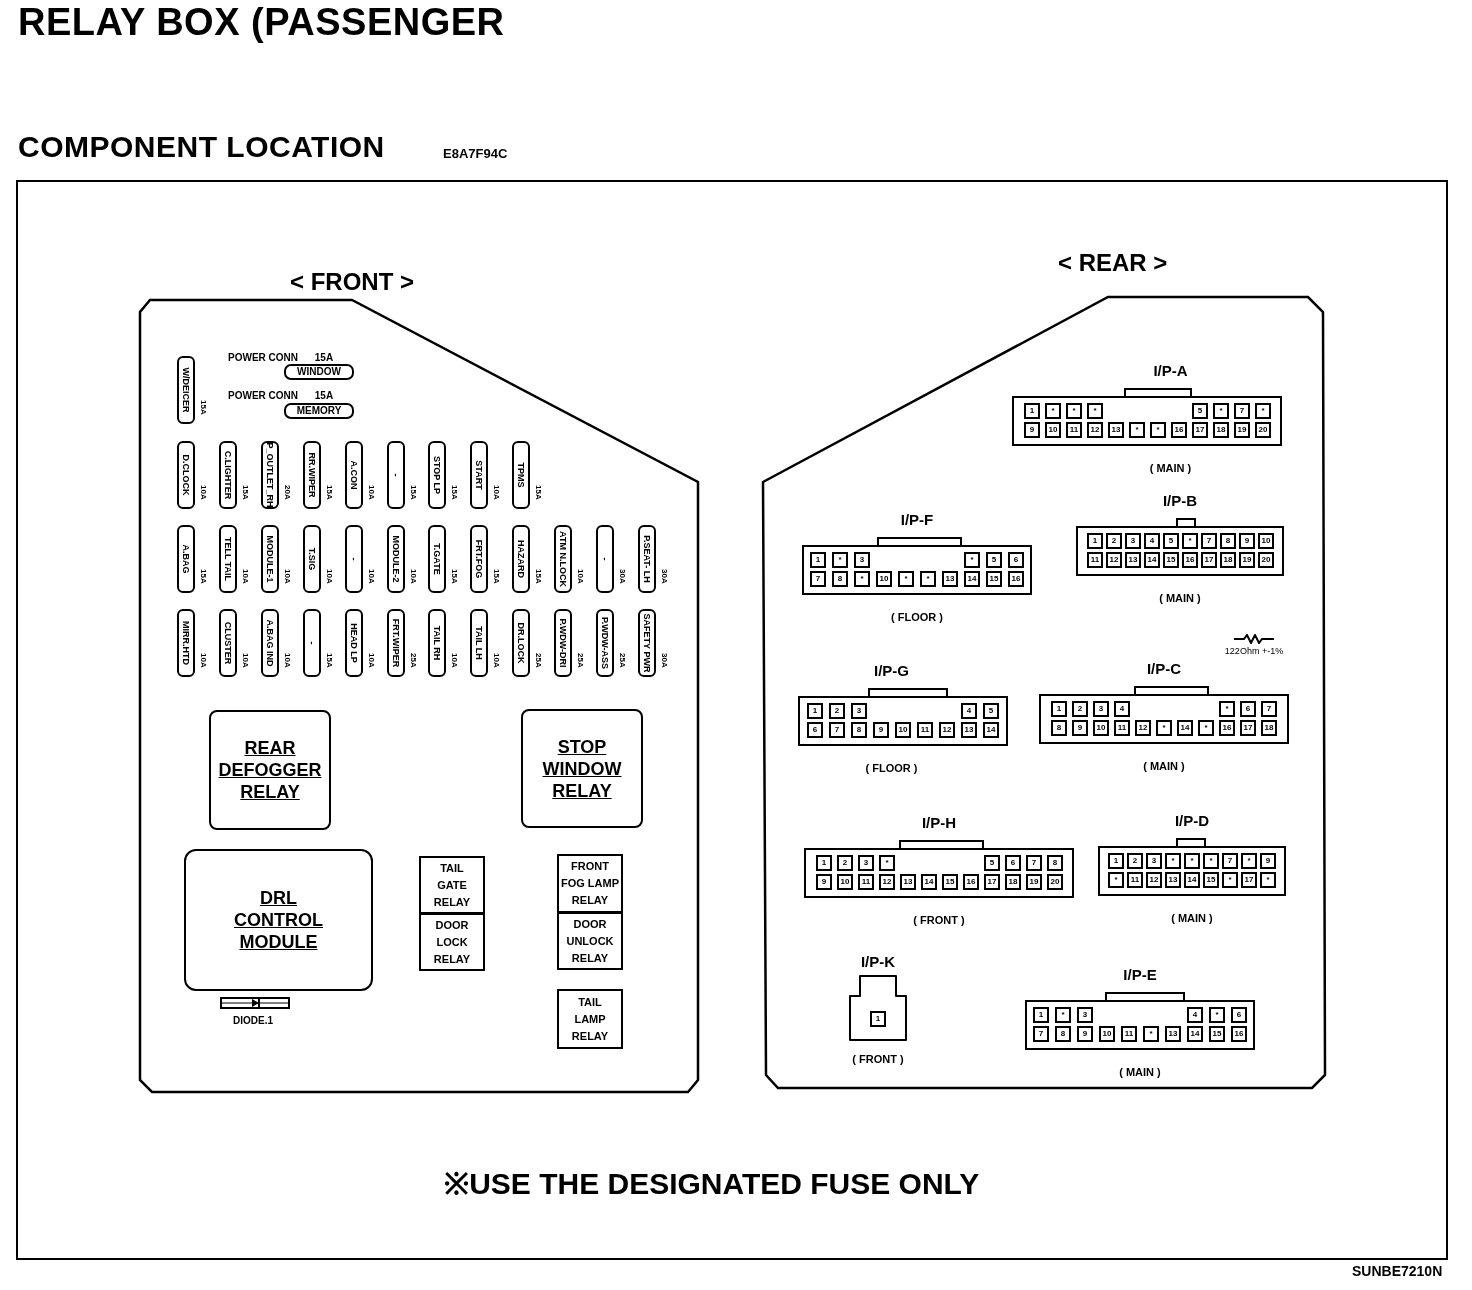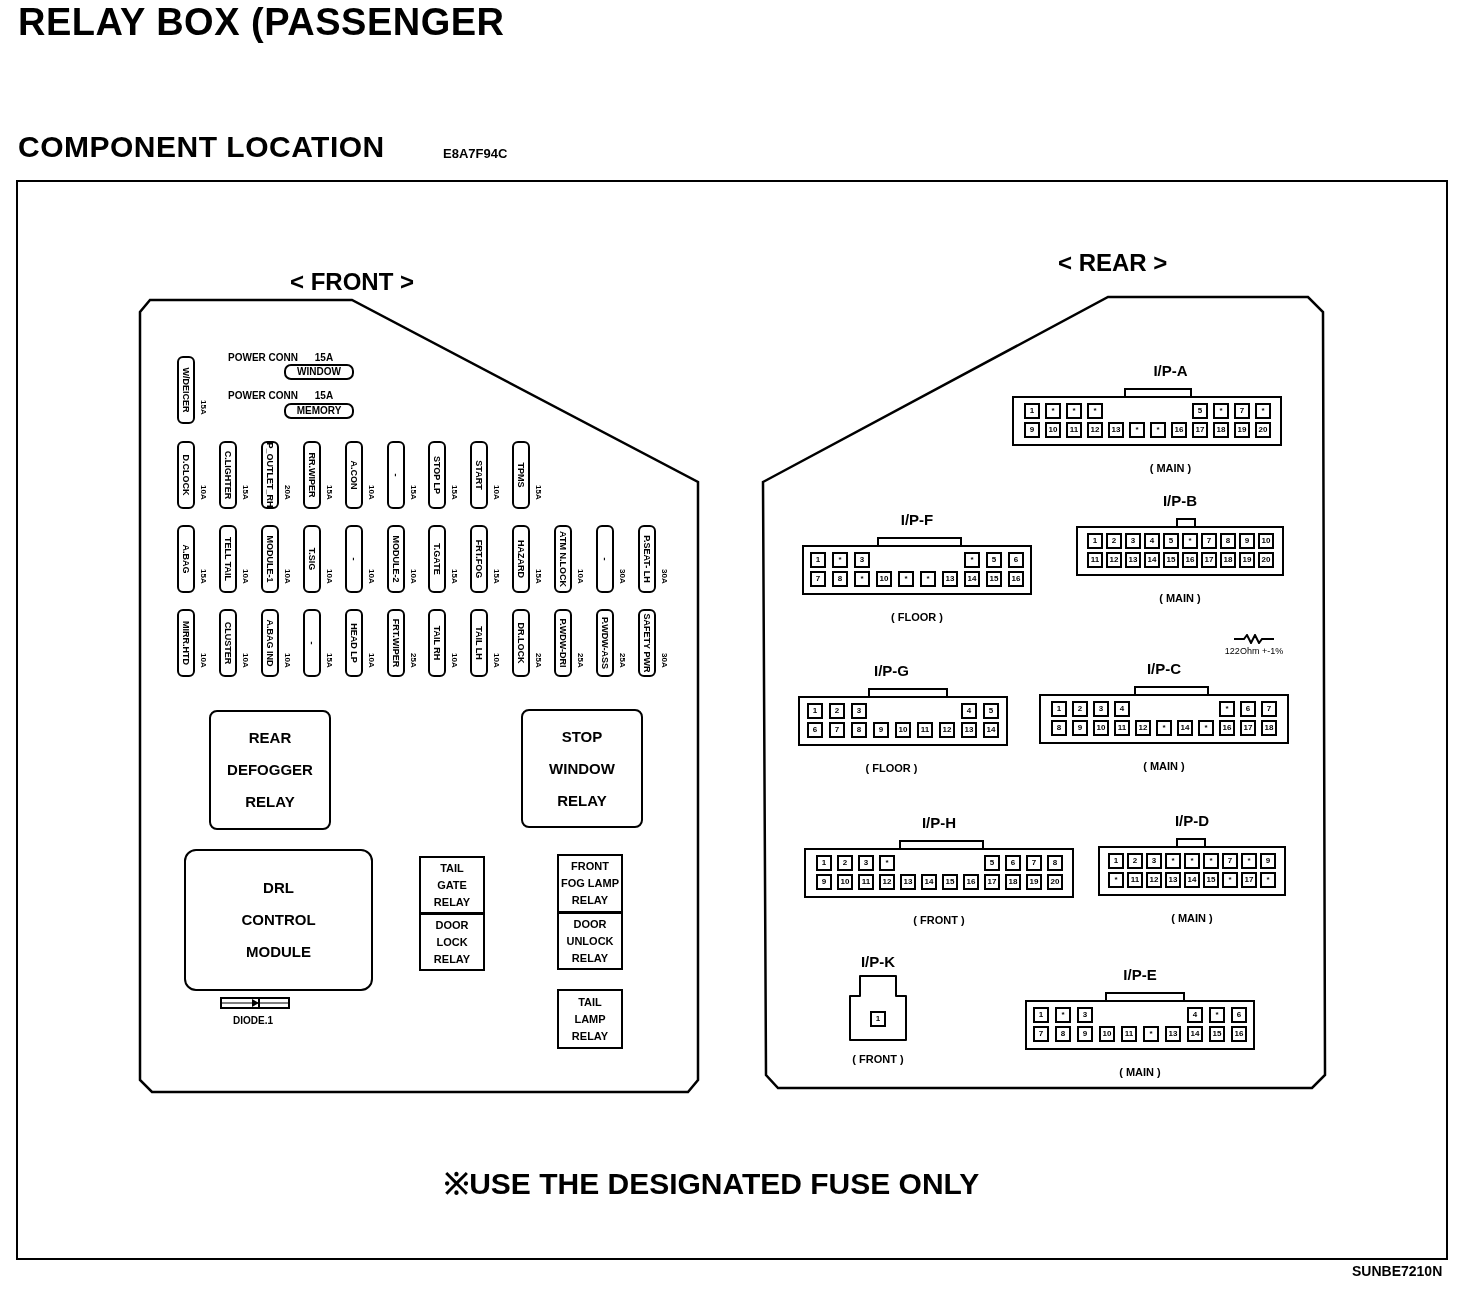--- a/index.html
+++ b/index.html
@@ -11,21 +11,21 @@
   .frame { left:16px; top:180px; width:1432px; height:1080px; border:2px solid #000; box-sizing:border-box; }
   .footer-id { left:1352px; top:1263px; font-size:14px; font-weight:bold; }
   .side-label { font-size:24px; font-weight:bold; }
   svg.outline { position:absolute; left:0; top:0; }
   .fuse { position:absolute; width:18px; height:68px; border:2px solid #000; border-radius:6px; box-sizing:border-box; }
   .fuse .fl { position:absolute; left:50%; top:50%; transform:translate(-50%,-50%) rotate(90deg); font-size:9px; font-weight:bold; white-space:nowrap; }
   .fuse .fa { position:absolute; left:18px; bottom:0; transform-origin:left bottom; transform:rotate(90deg) translate(-22px,-2px); font-size:8px; font-weight:bold; white-space:nowrap; }
   .pc-label { position:absolute; font-size:10px; font-weight:bold; }
   .pc-pill { position:absolute; width:70px; height:16px; border:2px solid #000; border-radius:7px; box-sizing:border-box; font-size:10px; font-weight:bold; text-align:center; line-height:12px; }
   .relay { position:absolute; border:2px solid #000; box-sizing:border-box; display:flex; align-items:center; justify-content:center; text-align:center; font-weight:bold; white-space:pre-line; }
-  .relay.big { border-radius:8px; font-size:15px; line-height:32px; }
+  .relay.big { border-radius:8px; font-size:18px; line-height:22px;text-decoration:underline; }
   .relay.small { font-size:11px; line-height:17px; }
   .conn { position:absolute; }
   .conn-title { position:absolute; font-size:15px; font-weight:bold; text-align:center; width:100%; }
   .conn-sub { position:absolute; font-size:11px; font-weight:bold; text-align:center; width:100%; }
   .conn-body { position:absolute; border:2px solid #000; box-sizing:border-box; background:#fff; }
   .conn-notch { position:absolute; border:2px solid #000; border-bottom:none; box-sizing:border-box; background:#fff; }
   .pins { position:absolute; display:grid; gap:3px 3px; }
   .pin { width:16px; height:16px; border:2px solid #000; box-sizing:border-box; font-size:8px; font-weight:bold; text-align:center; line-height:12px; background:#fff; }
   .pin.blank { border:none; }
   .note { left:444px; top:1162px; font-size:30px; font-weight:bold; }

